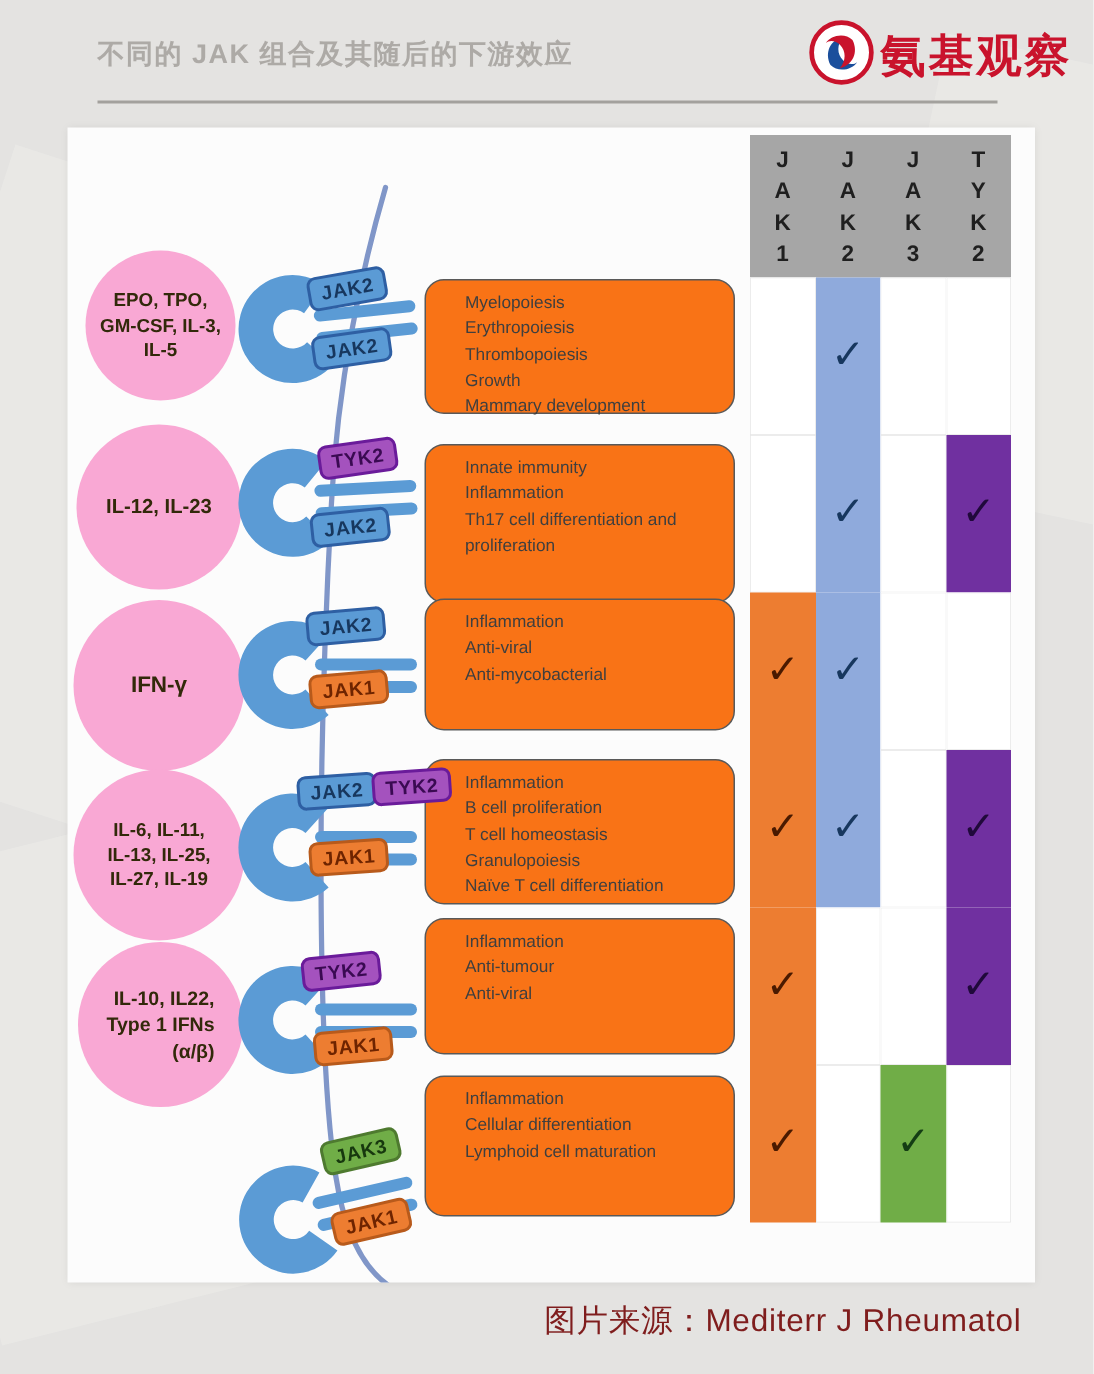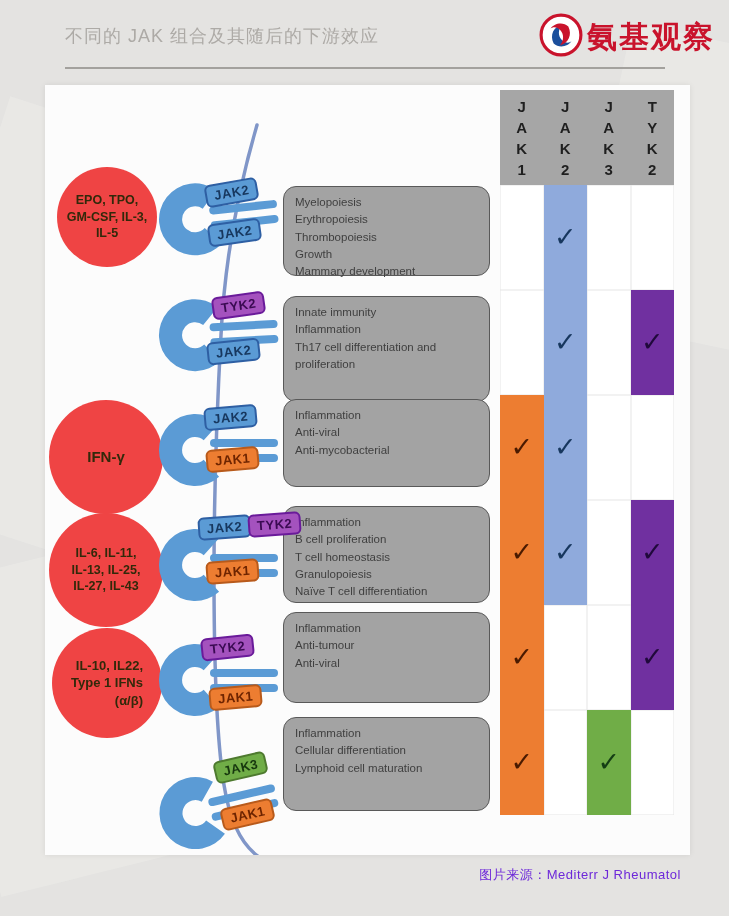--- a/index.html
+++ b/index.html
@@ -12,60 +12,60 @@
     overflow:hidden;
   }
   .bg-shape { position:absolute; background:#edecea; opacity:.55; }
   #bg1 { left:-60px; top:120px; width:220px; height:420px; transform:rotate(18deg); }
   #bg2 { left:-40px; top:560px; width:180px; height:320px; transform:rotate(-14deg); }
   #bg3 { right:-70px; top:40px; width:200px; height:300px; transform:rotate(12deg); }
 
   
   .page-title {
     position:absolute; left:65px; top:24px;
-    font-size:18px; font-weight:normal; color:#adaaa6; letter-spacing:1px;
+    font-size:18px; font-weight:bold; color:#adaaa6; letter-spacing:1px;
   }
   .divider {
     position:absolute; left:65px; top:67px; width:600px; height:2px;
     background:#a3a19d;
   }
   .brand { position:absolute; right:14px; top:13px; display:flex; align-items:center; gap:4px;justify-content:space-between; }
   .brand-text { font-size:30px; font-weight:bold; color:#c9132c; letter-spacing:2px; }
 
   
   .panel {
     position:absolute; left:45px; top:85px; width:645px; height:770px;
     background:#fcfcfc; box-shadow:0 0 6px rgba(0,0,0,.08);
   }
   .membrane { position:absolute; left:0; top:0; z-index:1; }
 
   
   .ligand {
     position:absolute; z-index:2;
-    background:#ef4444; border-radius:50%;
+    background:#f9a8d4; border-radius:50%;
     display:flex; align-items:center; justify-content:center; text-align:center;
     font-weight:bold; color:#32290a; white-space:pre-line; line-height:1.35;
   }
 
   
   .receptor { position:absolute; z-index:2; }
 
   
   .chip {
     position:absolute; z-index:3;
     font-size:13px; font-weight:bold;
     padding:2px 7px; border:2px solid; border-radius:6px;
     letter-spacing:.5px;
   }
 
   
   .effect-box {
     position:absolute; left:238px; width:207px; z-index:2;
-    background:#a3a3a3; border:1.5px solid #595959; border-radius:13px;
-    padding:7px 11px;
+    background:#f97316; border:1.5px solid #595959; border-radius:13px;
+    padding:7px 26px;
     font-size:11.5px; color:#3f3f3f; line-height:1.5; white-space:pre-line;
   }
 
   
   .thead {
     position:absolute; left:455px; top:5px; width:174px; height:95px;
     background:#a6a6a6; z-index:2;
     display:grid; grid-template-columns:repeat(4,1fr);
   }
   .thead .col {
@@ -79,21 +79,21 @@
   }
   .cell {
     display:flex; align-items:center; justify-content:center;
     background:#fff; box-shadow:inset 0 0 0 0.5px #e6e6e6;
   }
   .cell .check { font-size:27px; font-weight:bold; transform:translateY(-1px); }
 
   
   .source {
     position:absolute; right:48px; top:866px;
-    font-size:13px; color:#6d28d9; letter-spacing:.5px;
+    font-size:21px; color:#7f1d1d; letter-spacing:.5px;
   }
 </style>
 </head>
 <body>
 
 <div class="bg-shape" id="bg1"></div>
 <div class="bg-shape" id="bg2"></div>
 <div class="bg-shape" id="bg3"></div>
 
 <div class="page-title">不同的 JAK 组合及其随后的下游效应</div>
@@ -111,24 +111,25 @@
 
 <div class="panel">
 
   <svg class="membrane" width="645" height="770" viewBox="0 0 645 770">
     <path d="M 212 40 C 196 95 180 170 176 250 C 171 340 169 420 169 490 C 169 570 171 650 179 700 C 185 738 197 760 214 772" fill="none" stroke="#8096c8" stroke-width="3.5" stroke-linecap="round"></path>
   </svg>
 
   <div class="ligand" style="left:12px; top:82px;  width:100px; height:100px; font-size:12.5px;">EPO, TPO,
 GM-CSF, IL-3,
 IL-5</div>
+  <div class="ligand" style="left:6px;  top:198px; width:110px; height:110px; font-size:13.5px;">IL-12, IL-23</div>
   <div class="ligand" style="left:4px;  top:315px; width:114px; height:114px; font-size:15px;">IFN-γ</div>
   <div class="ligand" style="left:4px;  top:428px; width:114px; height:114px; font-size:12.5px;">IL-6, IL-11,
 IL-13, IL-25,
-IL-27, IL-43</div>
+IL-27, IL-19</div>
   <div class="ligand" style="left:7px;  top:543px; width:110px; height:110px; font-size:13px;text-align:right;">IL-10, IL22,
 Type 1 IFNs
 (α/β)</div>
 
   <svg class="receptor" style="left:105px; top:75px;  transform:rotate(-6deg);" width="135" height="115" viewBox="0 0 135 115">
       <path d="M 69.1 83.7 A 36 36 0 1 1 69.1 30.3 L 53.7 47.3 A 13 13 0 1 0 53.7 66.7 Z" fill="#5b9bd5"></path>
       <rect x="60" y="46" width="68" height="8" rx="4" fill="#5b9bd5"></rect>
       <rect x="60" y="61" width="68" height="8" rx="4" fill="#5b9bd5"></rect>
     </svg>
   <svg class="receptor" style="left:105px; top:192px; transform:rotate(-3deg);" width="135" height="115" viewBox="0 0 135 115">

